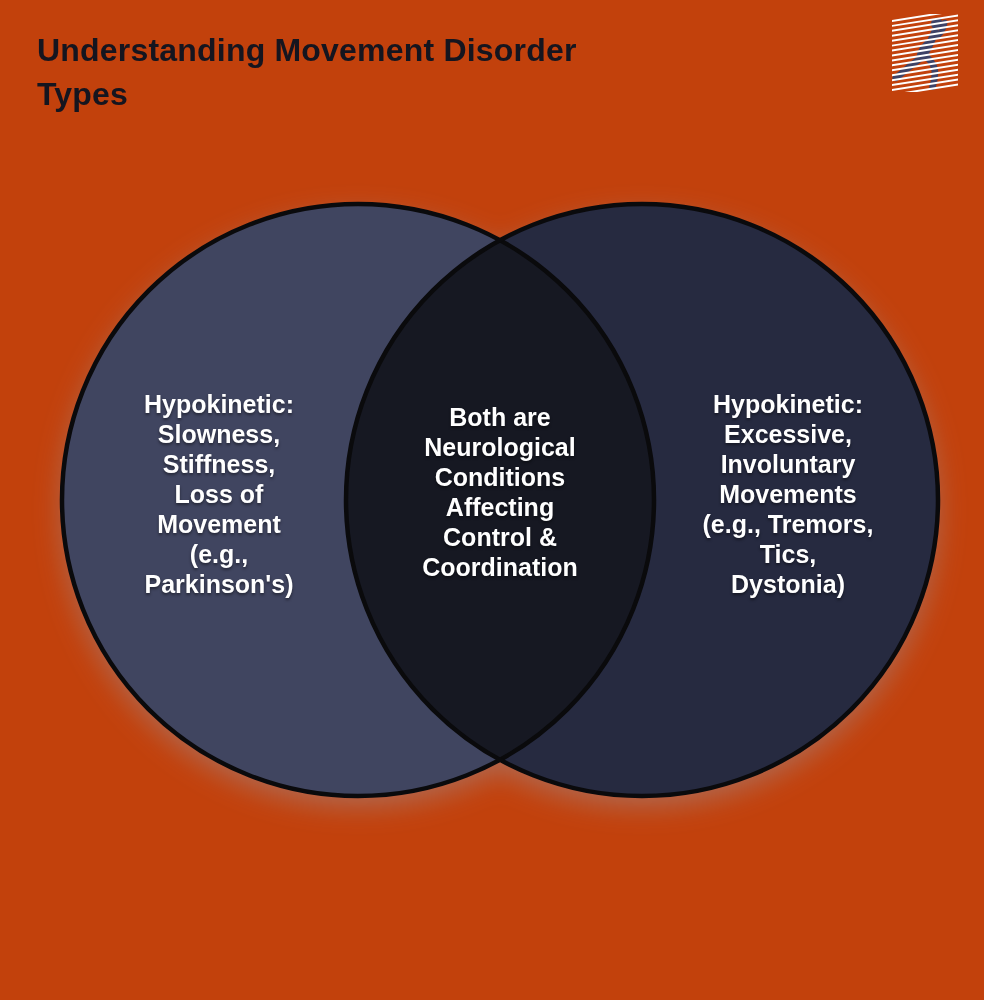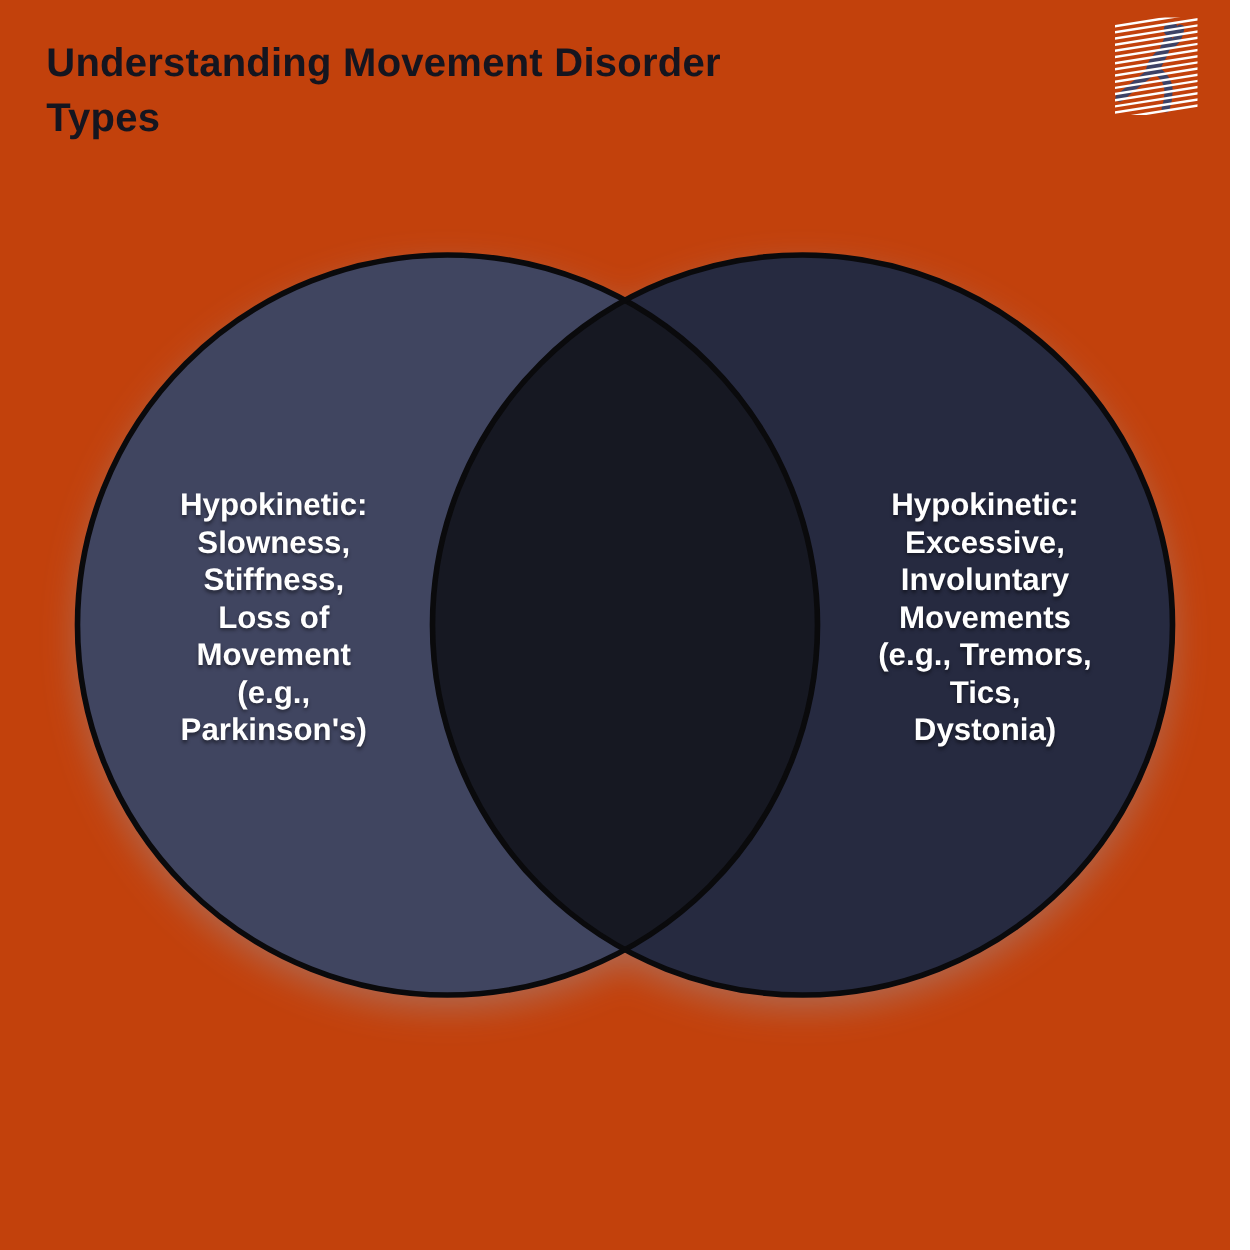--- a/index.html
+++ b/index.html
@@ -111,20 +111,26 @@
     </g>
   </svg>
 
   <div class="venn-label label-left">Hypokinetic:
 Slowness,
 Stiffness,
 Loss of
 Movement
 (e.g.,
 Parkinson's)</div>
+  <div class="venn-label label-middle">Both are
+Neurological
+Conditions
+Affecting
+Control &amp;
+Coordination</div>
   <div class="venn-label label-right">Hypokinetic:
 Excessive,
 Involuntary
 Movements
 (e.g., Tremors,
 Tics,
 Dystonia)</div>
 
 </div>
 

